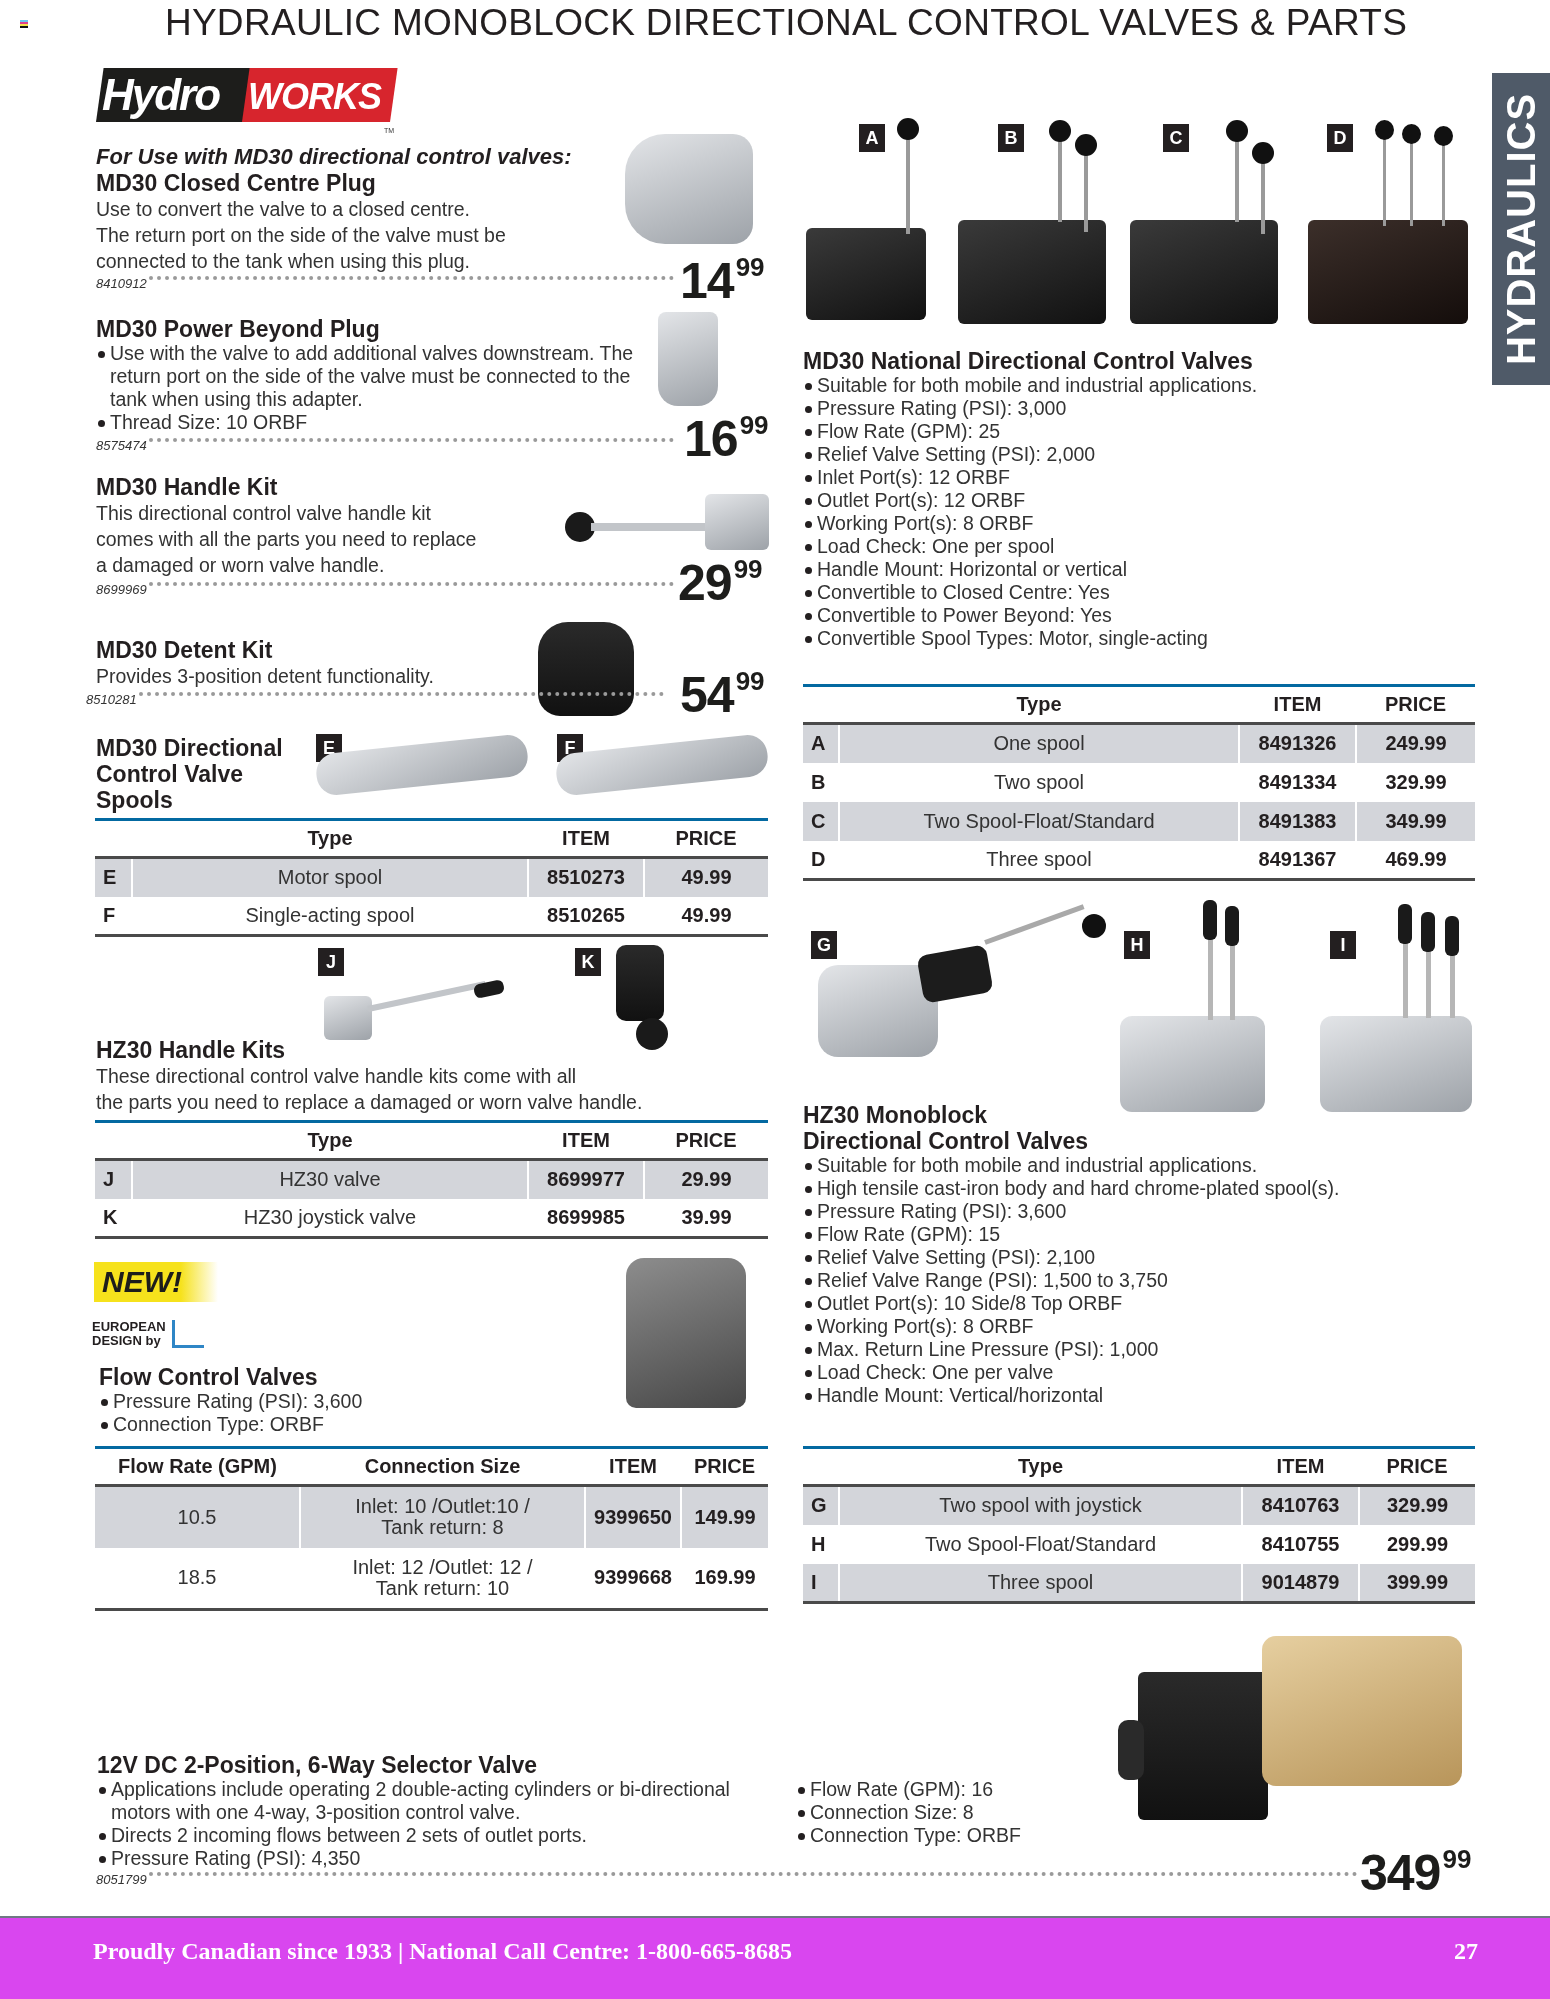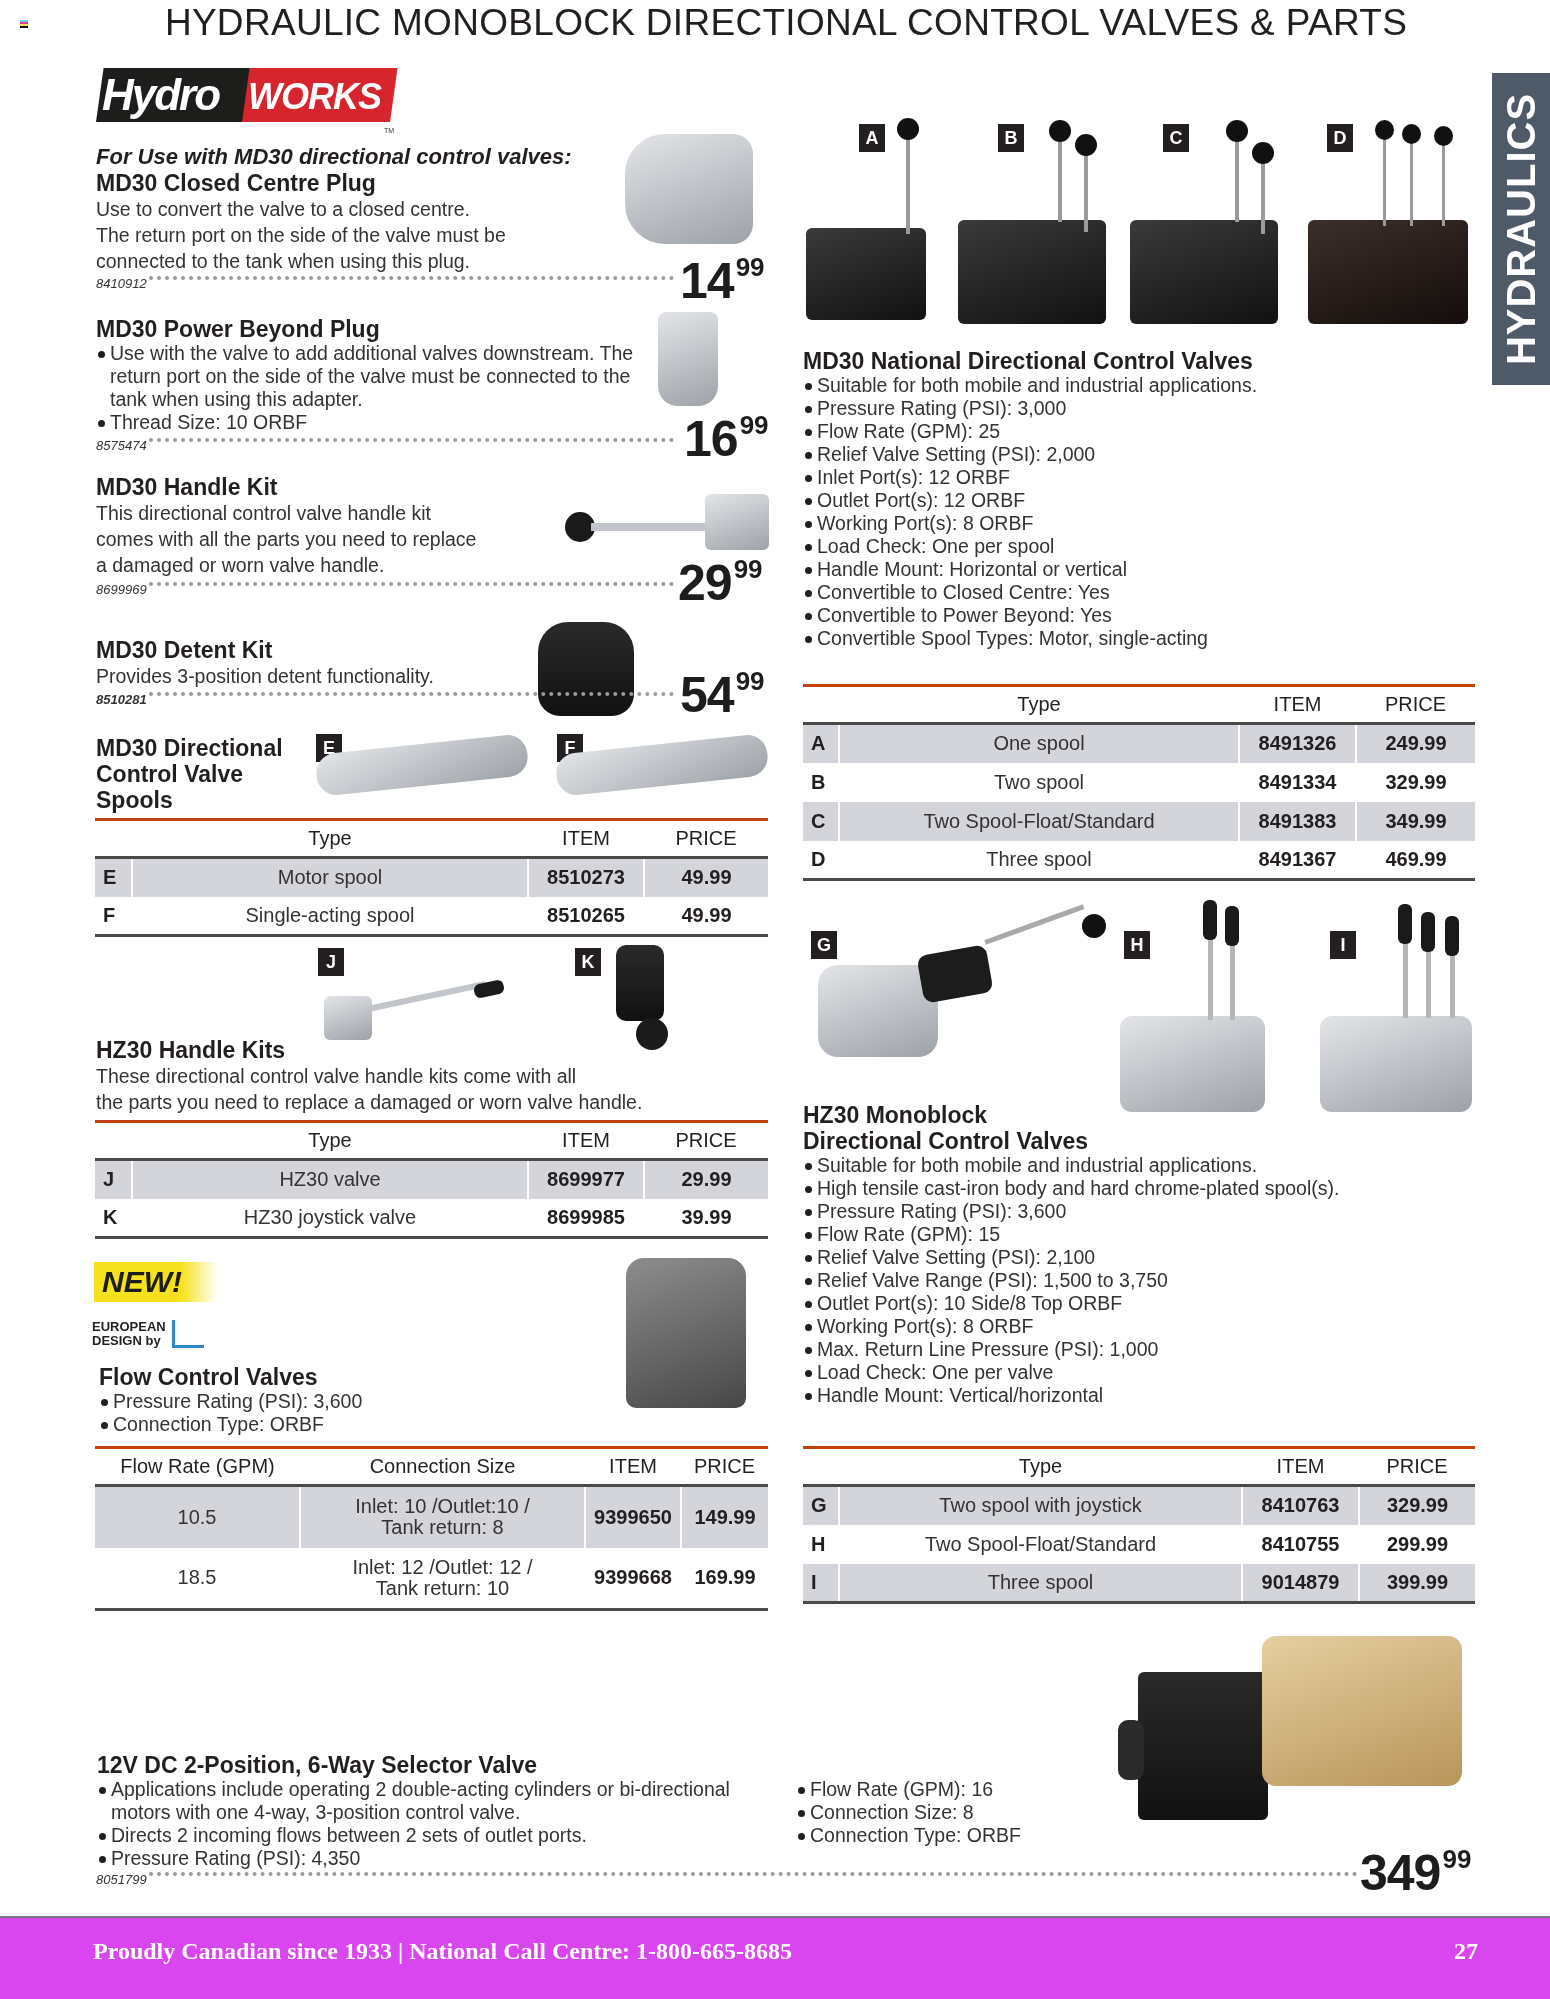--- a/index.html
+++ b/index.html
@@ -28,21 +28,21 @@
   .price { font-weight: 700; color: #1d1d1b; white-space: nowrap; line-height: 1; }
   .price .d { font-size: 50px; letter-spacing: -1px; }
   .price .c { font-size: 26px; vertical-align: top; position: relative; top: -2px; margin-left: 2px; }
   .img { background: #ececec; border-radius: 6px; }
   .img.dark { background: linear-gradient(160deg,#3a3a3a,#111); }
   .img.metal { background: linear-gradient(160deg,#e3e5e8,#9da2a8); }
   .img.brass { background: linear-gradient(160deg,#e6cfa0,#b8955a); }
   .img.rubber { background: linear-gradient(180deg,#2a2a2a,#111); border-radius: 30px 30px 22px 22px; }
   .letter { width: 26px; height: 28px; background: #231f20; color: #fff; font-weight: 700; font-size: 18px; display: flex; align-items: center; justify-content: center; }
   table.spec { border-collapse: collapse; table-layout: fixed; }
-  table.spec th { font-weight: 400; font-size: 20px; color: #231f20; height: 38px; border-top: 3px solid #c2410c; border-bottom: 3px solid #4a4a4a; text-align: center; }
+  table.spec th { font-weight: 700; font-size: 20px; color: #231f20; height: 38px; border-top: 3px solid #0369a1; border-bottom: 3px solid #4a4a4a; text-align: center; }
   table.spec td { font-size: 20px; height: 39px; text-align: center; color: #333; border-left: 2px solid #fff; }
   table.spec td:first-child { border-left: none; text-align: left; padding-left: 8px; font-weight: 700; color: #231f20; }
   table.spec td.num { font-weight: 700; color: #231f20; }
   table.spec tr.shade td { background: #d3d5da; }
   table.spec tr:last-child td { border-bottom: 3px solid #4a4a4a; }
   table.flow td:first-child { text-align: center; font-weight: 400; color: #333; padding-left: 0; }
   table.flow td { height: 62px; line-height: 21px; }
   .new-badge { left: 94px; top: 1262px; width: 124px; height: 40px; background: linear-gradient(90deg,#f6e21c 70%, rgba(246,226,28,0)); font-weight: 700; font-style: italic; font-size: 30px; padding-left: 8px; line-height: 40px; color: #1d1d1b; }
   .eu { left: 92px; top: 1320px; font-size: 13px; font-weight: 700; line-height: 14px; color: #231f20; }
   .eu-logo { left: 172px; top: 1320px; width: 32px; height: 28px; border-left: 3px solid #2f86c6; border-bottom: 3px solid #2f86c6; }
@@ -127,21 +127,21 @@
 </div>
 <div class="abs price" style="left:678px; top:558px;">
   <span class="d">29</span><span class="c">99</span>
 </div>
 
 <div class="abs" style="left:96px; top:637px; width:500px;">
   <div class="h2">MD30 Detent Kit</div>
   <div class="body">Provides 3-position detent functionality.</div>
 </div>
 <div class="abs img rubber" style="left:538px; top:622px; width:96px; height:94px;"></div>
-<div class="abs sku-row" style="left:96px; top:692px; width:582px;font-weight:bold;">
+<div class="abs sku-row" style="left:86px; top:692px; width:582px;">
   <span>8510281</span>
     <span class="dots"></span>
 </div>
 <div class="abs price" style="left:680px; top:670px;">
   <span class="d">54</span><span class="c">99</span>
 </div>
 
 <div class="abs h2" style="left:96px; top:735px; width:210px;">
   <div>MD30 Directional</div>
     <div>Control Valve</div>

